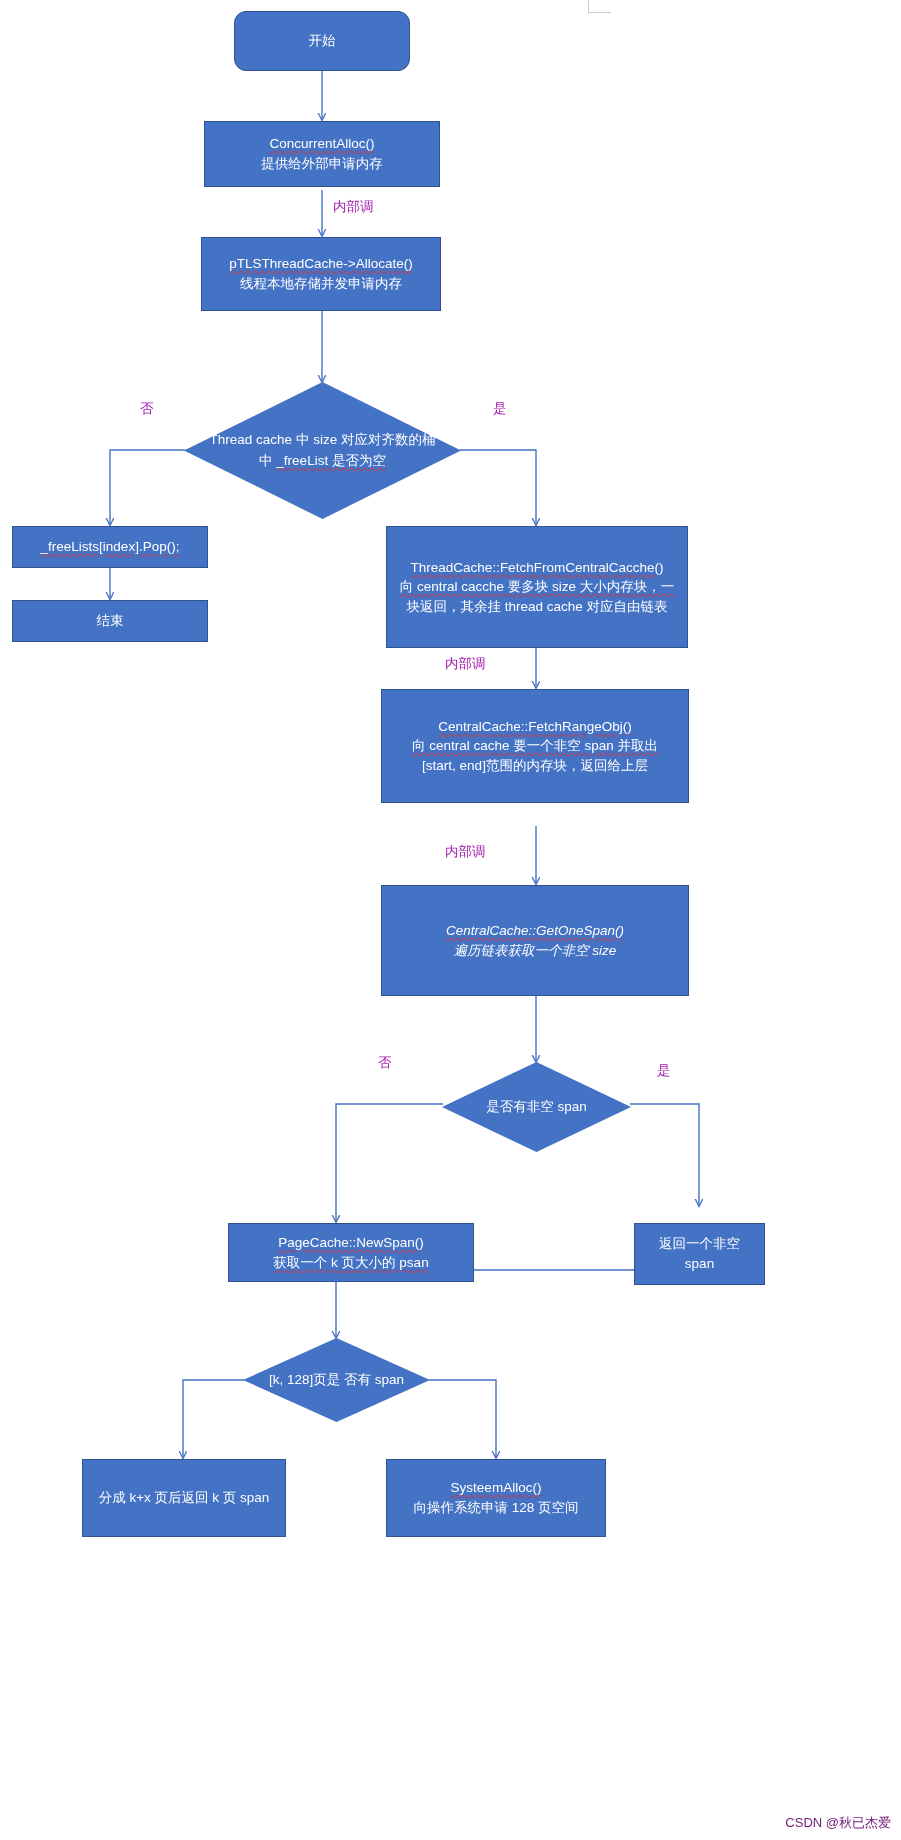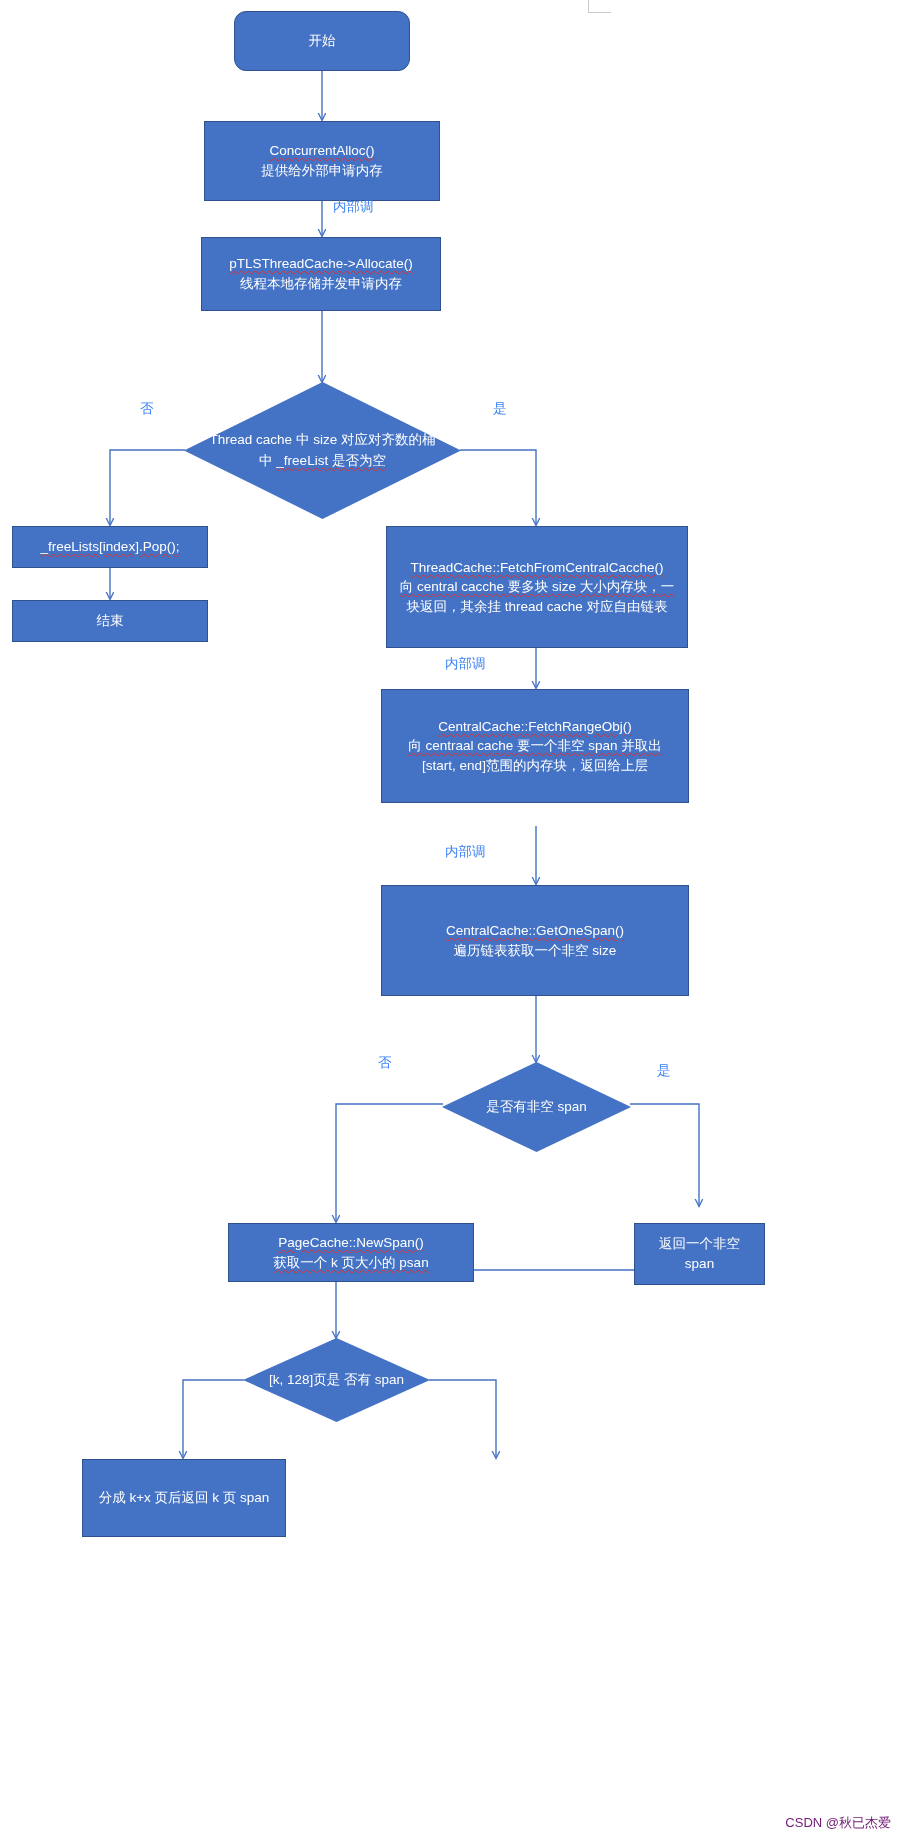--- a/index.html
+++ b/index.html
@@ -77,21 +77,21 @@
     clip-path: polygon(50% 0, 100% 50%, 50% 100%, 0 50%);
   }
   .diamond .dtxt {
     position: relative;
     z-index: 2;
     width: 86%;
   }
   .edge-label {
     position: absolute;
     font-size: 13.5px;
-    color: #3b82f6;
+    color: #a21caf;
     font-family: "Liberation Serif", "DejaVu Serif", serif;
     white-space: nowrap;
   }
   .watermark {
     position: absolute;
     right: 10px;
     bottom: 8px;
     font-size: 13px;
     color: #701a75;
     font-family: "Liberation Sans", sans-serif;
@@ -148,21 +148,21 @@
       <path d="M429,1380 L496,1380 L496,1458" marker-end="url(#ah)"></path>
     </g>
   </svg>
 
   <div class="node rounded" style="left:234px; top:11px; width:176px; height:60px;">
     <span class="txt">
         <span class="line">开始</span>
       </span>
   </div>
 
-  <div class="node" style="left:204px; top:121px; width:236px; height:80px;">
+  <div class="node" style="left:204px; top:121px; width:236px; height:66px;">
     <span class="txt">
       <span class="line squiggle">ConcurrentAlloc()</span>
       <span class="line">提供给外部申请内存</span>
     </span>
   </div>
 
   <div class="node" style="left:201px; top:237px; width:240px; height:74px;">
     <span class="txt">
       <span class="line squiggle">pTLSThreadCache-&gt;Allocate()</span>
       <span class="line">线程本地存储并发申请内存</span>
@@ -194,26 +194,26 @@
     <span class="txt">
       <span class="line squiggle">ThreadCache::FetchFromCentralCacche()</span>
       <span class="line squiggle">向 central cacche 要多块 size 大小内存块，一</span>
       <span class="line">块返回，其余挂 thread cache 对应自由链表</span>
     </span>
   </div>
 
   <div class="node" style="left:381px; top:689px; width:308px; height:114px;">
     <span class="txt">
       <span class="line squiggle">CentralCache::FetchRangeObj()</span>
-      <span class="line squiggle">向 centraal cache 要一个非空 span 并取出</span>
+      <span class="line squiggle">向 central cache 要一个非空 span 并取出</span>
       <span class="line">[start, end]范围的内存块，返回给上层</span>
     </span>
   </div>
 
-  <div class="node" style="left:381px; top:885px; width:308px; height:111px;">
+  <div class="node" style="left:381px; top:885px; width:308px; height:111px;font-style:italic;">
     <span class="txt">
       <span class="line squiggle">CentralCache::GetOneSpan()</span>
       <span class="line">遍历链表获取一个非空 size</span>
     </span>
   </div>
 
   <div class="diamond" style="left:442px; top:1062px; width:189px; height:90px;">
     <div class="shape"></div>
     <div class="dtxt">
       <span class="line">是否有非空</span>
@@ -242,20 +242,26 @@
       <span class="line">否有 span</span>
     </div>
   </div>
 
   <div class="node" style="left:82px; top:1459px; width:204px; height:78px;">
     <span class="txt">
         <span class="line">分成 k+x 页后返回 k 页 span</span>
       </span>
   </div>
 
+  <div class="node" style="left:386px; top:1459px; width:220px; height:78px;">
+    <span class="txt">
+      <span class="line squiggle">SysteemAlloc()</span>
+      <span class="line">向操作系统申请 128 页空间</span>
+    </span>
+  </div>
 
   <div class="edge-label" style="left:333px; top:198px;">内部调</div>
   <div class="edge-label" style="left:140px; top:400px;">否</div>
   <div class="edge-label" style="left:493px; top:400px;">是</div>
   <div class="edge-label" style="left:445px; top:655px;">内部调</div>
   <div class="edge-label" style="left:445px; top:843px;">内部调</div>
   <div class="edge-label" style="left:378px; top:1054px;">否</div>
   <div class="edge-label" style="left:657px; top:1062px;">是</div>
 
   <div class="watermark">CSDN @秋已杰爱</div>

